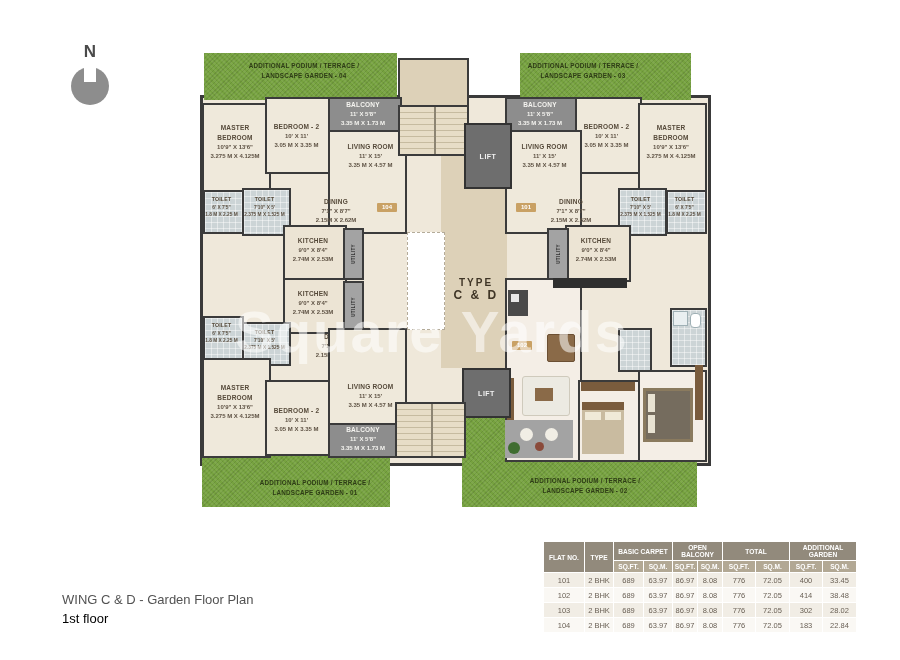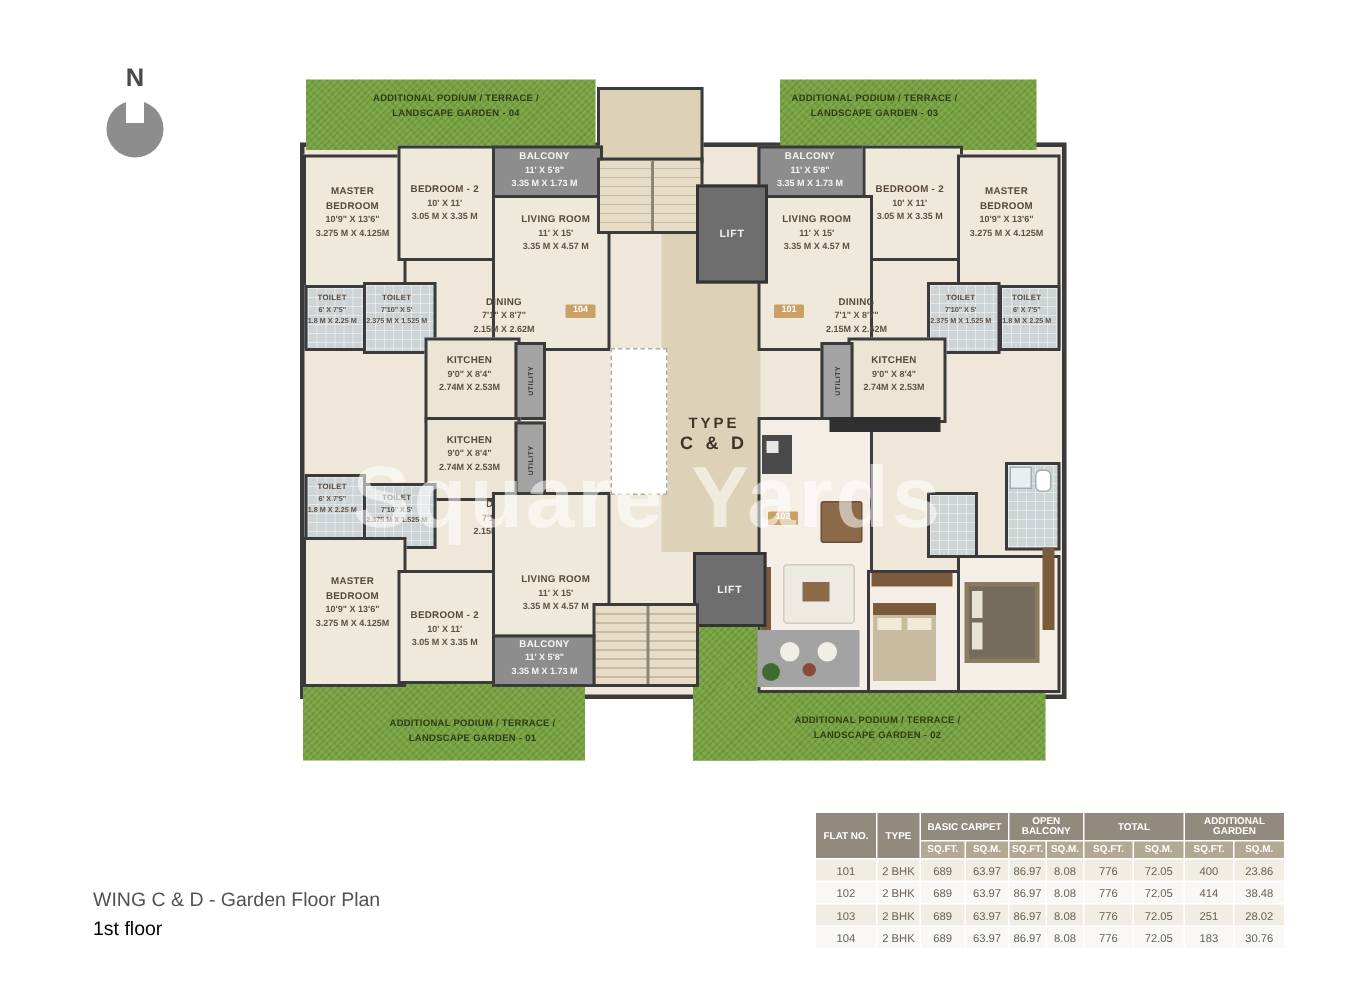--- a/index.html
+++ b/index.html
@@ -351,21 +351,21 @@
     <tr>
       <td>101</td>
           <td>2 BHK</td>
       <td>689</td>
           <td>63.97</td>
       <td>86.97</td>
           <td>8.08</td>
       <td>776</td>
           <td>72.05</td>
       <td>400</td>
-          <td>23.86</td>
+          <td>33.45</td>
     </tr>
     <tr class="alt">
       <td>102</td>
           <td>2 BHK</td>
       <td>689</td>
           <td>63.97</td>
       <td>86.97</td>
           <td>8.08</td>
       <td>776</td>
           <td>72.05</td>
@@ -374,30 +374,30 @@
     </tr>
     <tr>
       <td>103</td>
           <td>2 BHK</td>
       <td>689</td>
           <td>63.97</td>
       <td>86.97</td>
           <td>8.08</td>
       <td>776</td>
           <td>72.05</td>
-      <td>251</td>
+      <td>302</td>
           <td>28.02</td>
     </tr>
     <tr class="alt">
       <td>104</td>
           <td>2 BHK</td>
       <td>689</td>
           <td>63.97</td>
       <td>86.97</td>
           <td>8.08</td>
       <td>776</td>
           <td>72.05</td>
       <td>183</td>
-          <td>30.76</td>
+          <td>22.84</td>
     </tr>
   </tbody>
     </table>
 </div>
 
 </body></html>

